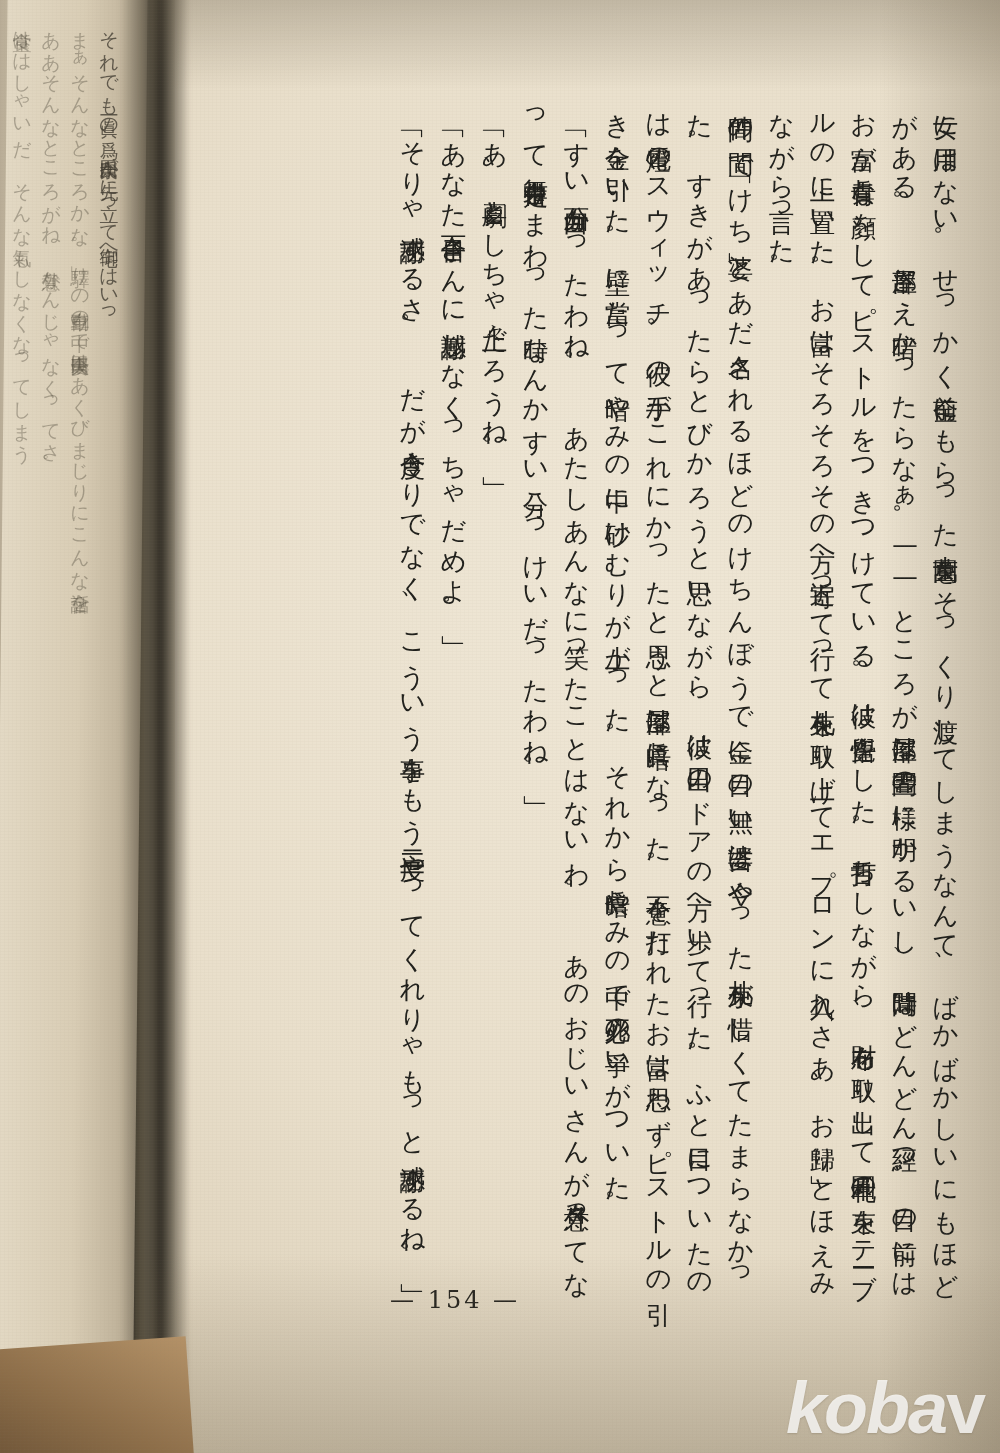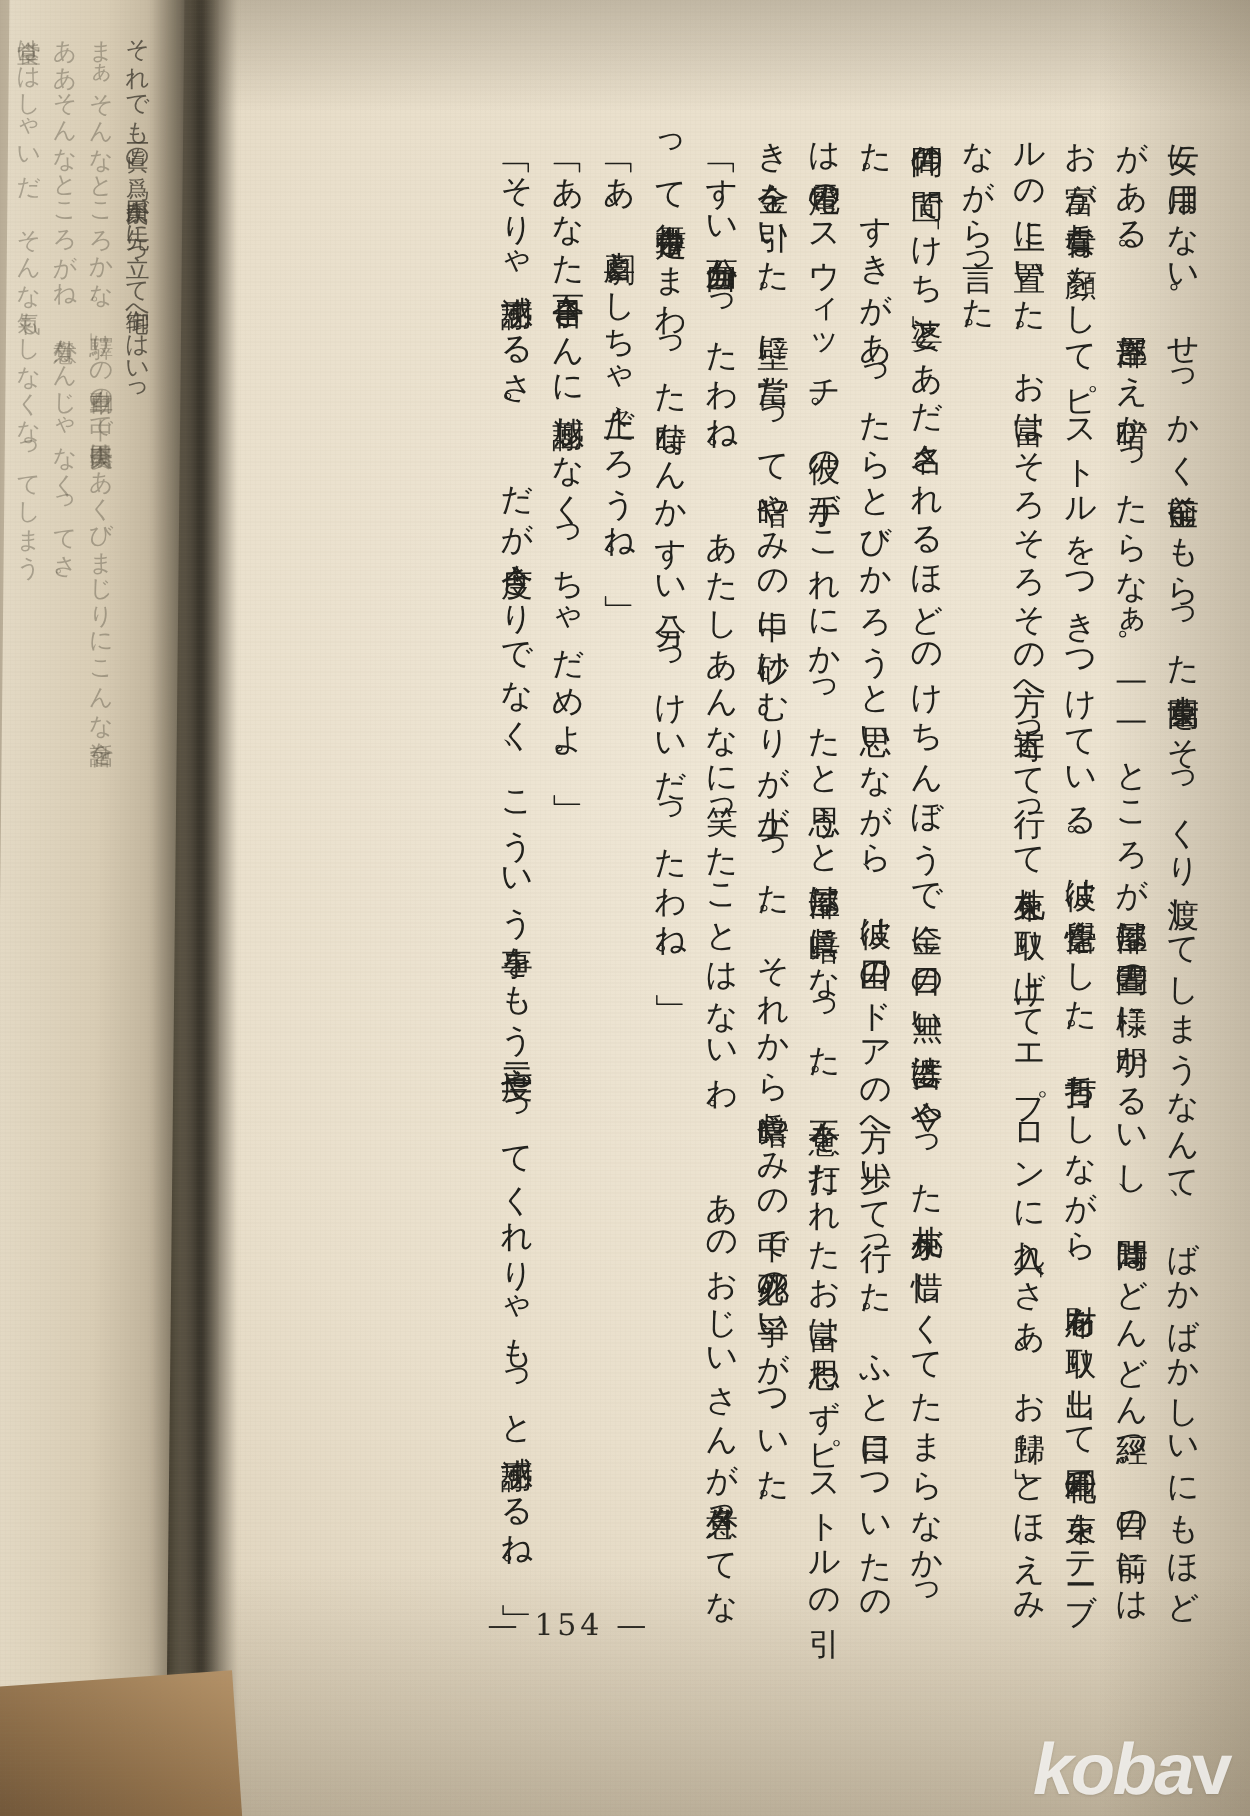--- a/index.html
+++ b/index.html
@@ -124,21 +124,21 @@
     color: #2a2822;
     margin-left: 22px;
   }
 
   
   .watermark {
     position: absolute;
     right: 16px;
     bottom: 4px;
     font-family: "Liberation Sans", sans-serif;
-    font-size: 58px;
+    font-size: 72px;
     font-weight: 700;
     font-style: italic;
     color: rgba(255,255,255,0.78);
     letter-spacing: -2px;
     text-shadow: 0 1px 2px rgba(120,110,90,0.35);
   }
   .watermark .dot {
     font-style: normal;
   }
 </style>

